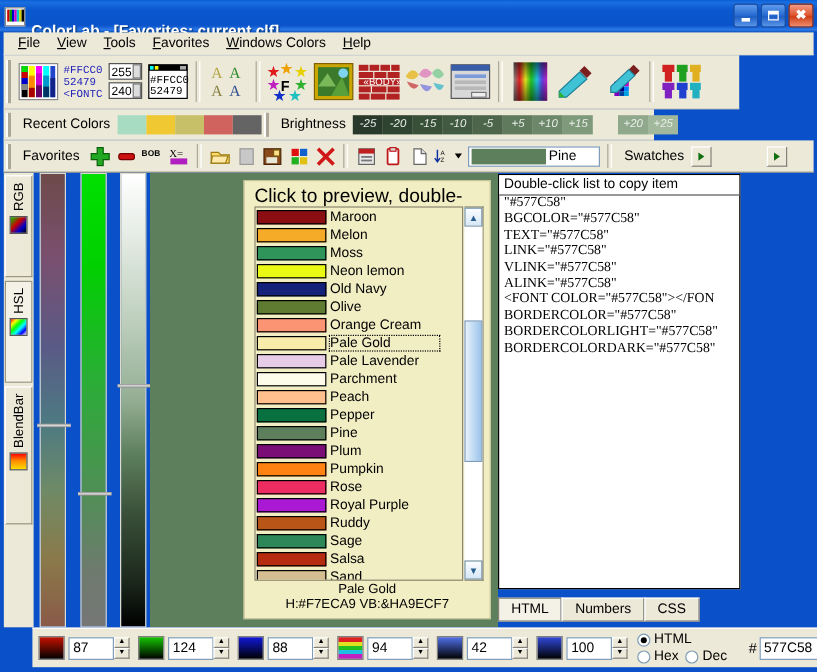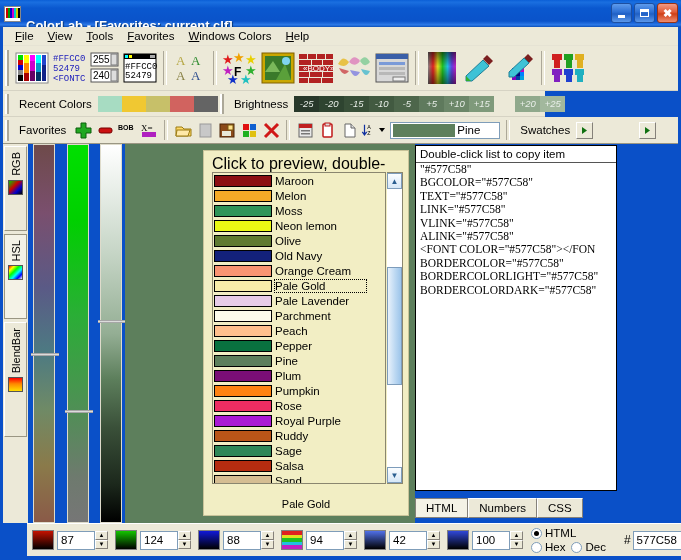--- a/index.html
+++ b/index.html
@@ -30,21 +30,21 @@
   .wbtn .minglyph{display:block;width:7px;height:3px;background:#fff;margin-top:6px;}
   .wbtn .maxglyph{display:block;width:9px;height:8px;border:1px solid #fff;border-top-width:3px;box-sizing:border-box;}
 
   
   .menubar{position:absolute;left:3px;top:27px;width:675px;height:19px;background:#ece9d8;
            display:flex;align-items:center;padding-left:5px;box-sizing:border-box;border-bottom:1px solid #e6e3d4;}
   .menuitem{padding:2px 7px;color:#000;font-size:11.5px;cursor:default;}
   .menuitem u{text-decoration:underline;}
 
   
-  .toolstrip{position:absolute;left:3px;top:46px;width:675px;height:45px;background:#ece9d8;
+  .toolstrip{position:absolute;left:3px;top:46px;width:613px;height:45px;background:#ece9d8;
              display:flex;align-items:center;box-sizing:border-box;border-bottom:1px solid #d6d3c4;}
   .grip{width:4px;height:36px;margin:0 3px 0 2px;flex:none;
         background:linear-gradient(to right,#fff 0 1px,#aca899 1px 3px,transparent 3px);
         border-left:1px solid #fff;}
   .tsep{width:2px;height:34px;margin:0 4px;flex:none;border-left:1px solid #aca899;border-right:1px solid #fff;}
   .tbtn{width:38px;height:38px;flex:none;display:flex;align-items:center;justify-content:center;
         border:1px solid transparent;box-sizing:border-box;}
 
   
   .strip2{position:absolute;left:3px;top:91px;width:542px;height:26px;background:#ece9d8;display:flex;align-items:center;
@@ -567,26 +567,26 @@
           </div>
           <div class="crow">
             <div class="cswatch" style="background: rgb(47, 148, 89);"></div>
             <div class="cname">Moss</div>
           </div>
           <div class="crow">
             <div class="cswatch" style="background: rgb(234, 249, 20);"></div>
             <div class="cname">Neon lemon</div>
           </div>
           <div class="crow">
+            <div class="cswatch" style="background: rgb(19, 33, 122);"></div>
+            <div class="cname">Old Navy</div>
+          </div>
+          <div class="crow">
             <div class="cswatch" style="background: rgb(95, 122, 49);"></div>
             <div class="cname">Olive</div>
-          </div>
-          <div class="crow">
-            <div class="cswatch" style="background: rgb(19, 33, 122);"></div>
-            <div class="cname">Old Navy</div>
           </div>
           <div class="crow">
             <div class="cswatch" style="background: rgb(250, 148, 114);"></div>
             <div class="cname">Orange Cream</div>
           </div>
           <div class="crow selected">
             <div class="cswatch" style="background: rgb(247, 236, 169);"></div>
             <div class="cname">Pale Gold</div>
           </div>
           <div class="crow">
@@ -646,20 +646,21 @@
       <div class="scrollbar">
         <div class="sbbtn">▲</div>
         <div class="sbtrack">
           <div class="sbthumb" style="top:78px;height:118px"></div>
         </div>
         <div class="sbbtn" style="position:absolute;bottom:0;left:0">▼</div>
       </div>
 
       <div class="listfooter">
         <div>Pale Gold</div>
+        <div>H:#F7ECA9 VB:&amp;HA9ECF7</div>
       </div>
     </div>
 
     <div class="htmlpanel">
       <div class="hpbox">
         <div class="hphdr">Double-click list to copy item</div>
         <div id="hplines">
             <div class="hpline">"#577C58"</div>
             <div class="hpline">BGCOLOR="#577C58"</div>
             <div class="hpline">TEXT="#577C58"</div>

